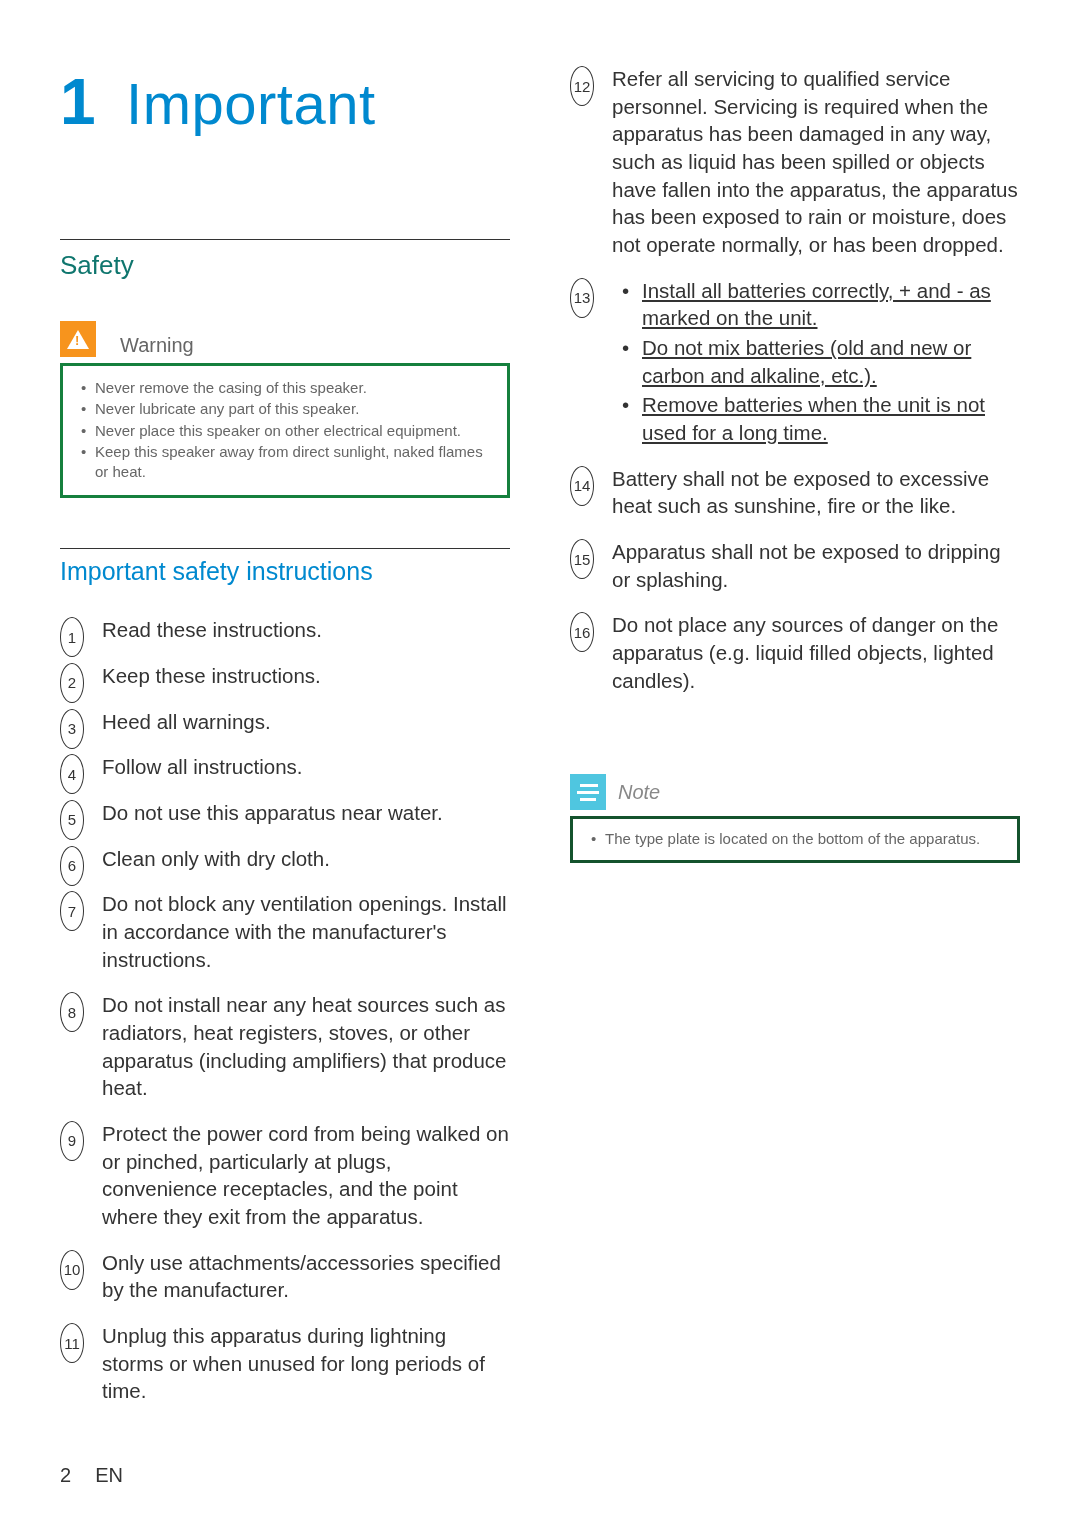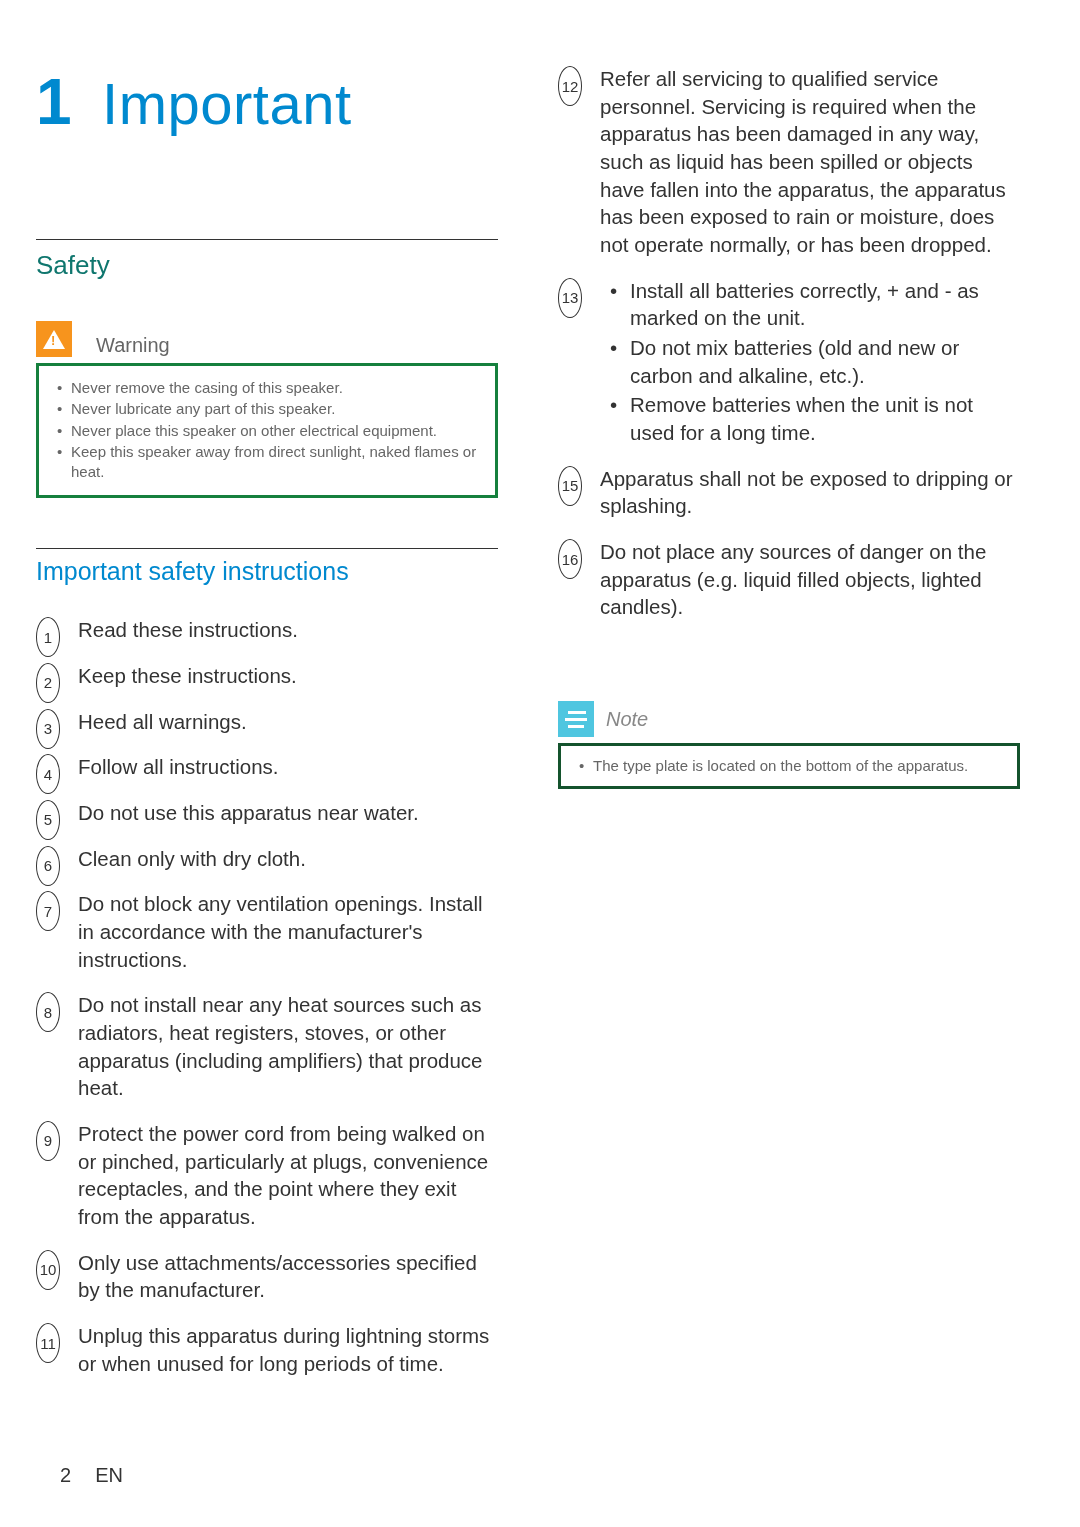--- a/index.html
+++ b/index.html
@@ -9,21 +9,21 @@
     }
     body {
       font-family: Arial, Helvetica, sans-serif;
       background: #fff;
       width: 1080px;
       height: 1527px;
       position: relative;
       color: #333;
     }
     .page {
-      padding: 65px 60px 40px 36px;
+      padding: 65px 60px 40px 60px;
       display: flex;
       gap: 60px;
     }
     .col {
       flex: 1;
       min-width: 0;
     }
     .chapter-title {
       font-size: 58px;
       font-weight: 300;
@@ -197,20 +197,21 @@
       border-radius: 50%;
       display: flex;
       align-items: center;
       justify-content: center;
       font-size: 15px;
       font-weight: 400;
       line-height: 1;
     }
     .sub-bullets {
       list-style: none;
+      text-decoration: underline;
     }
     .sub-bullets li {
       position: relative;
       padding-left: 30px;
       font-size: 20.5px;
       line-height: 1.35;
       color: #333;
       margin-bottom: 2px;
     }
     .sub-bullets li::before {
@@ -289,20 +290,21 @@
     <ol class="numbered">
       <li><span class="circ-num">12</span><span>Refer all servicing to qualified service personnel. Servicing is required when the apparatus has been damaged in any way, such as liquid has been spilled or objects have fallen into the apparatus, the apparatus has been exposed to rain or moisture, does not operate normally, or has been dropped.</span></li>
       <li>
         <span class="circ-num">13</span>
         <ul class="sub-bullets">
           <li>Install all batteries correctly, + and - as marked on the unit.</li>
           <li>Do not mix batteries (old and new or carbon and alkaline, etc.).</li>
           <li>Remove batteries when the unit is not used for a long time.</li>
         </ul>
       </li>
+      <li><span class="circ-num">14</span><span>Battery shall not be exposed to excessive heat such as sunshine, fire or the like.</span></li>
       <li><span class="circ-num">15</span><span>Apparatus shall not be exposed to dripping or splashing.</span></li>
       <li><span class="circ-num">16</span><span>Do not place any sources of danger on the apparatus (e.g. liquid filled objects, lighted candles).</span></li>
     </ol>
 
     <div class="note-box">
       <div class="note-header">
         <div class="note-icon">
           <div class="note-icon-line l1"></div>
           <div class="note-icon-line l2"></div>
           <div class="note-icon-line l3"></div>

